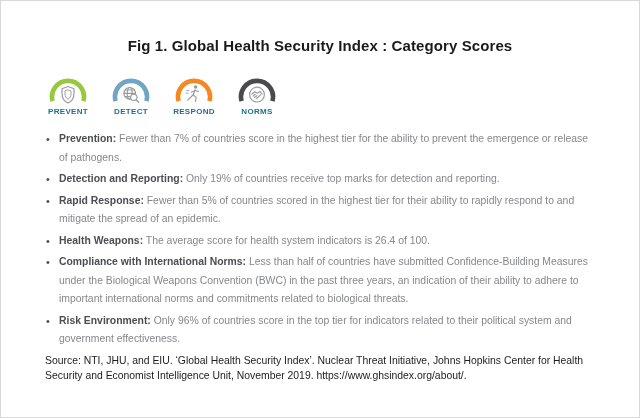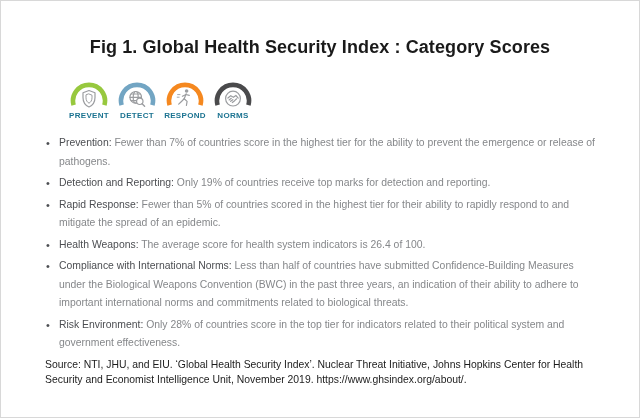--- a/index.html
+++ b/index.html
@@ -11,29 +11,29 @@
   .page {
     width: 640px; height: 418px;
     background: #ffffff;
     border: 1px solid #d8d8d8;
     overflow: hidden;
     position: relative;
   }
   .fig-title {
     margin-top: 36px;
     text-align: center;
-    font-size: 18px;
+    font-size: 15px;
     font-weight: bold;
     color: #1a1a1a;
     letter-spacing: 0.1px;
   }
   .icons-row {
     display: flex;
-    gap: 2px;
-    margin: 24px 0 0 65px;
+    gap: 17px;
+    margin: 24px 0 0 44px;
   }
   .cat {
     width: 46px;
     display: flex;
     flex-direction: column;
     align-items: center;
   }
   .cat svg { display: block; }
   .cat-label {
     margin-top: 1px;
@@ -57,21 +57,21 @@
     margin-bottom: 3px;
   }
   .bullets li::before {
     content: "\2022";
     position: absolute;
     left: 0; top: 0;
     color: #4c4e52;
     font-size: 11px;
   }
   .bullets .term {
-    font-weight: normal;
+    font-weight: bold;
     color: #4c4e52;
   }
   .source {
     margin: 4px 40px 0 44px;
     max-width: 548px;
     font-size: 10.4px;
     line-height: 15.5px;
     color: #1c1c1c;
   }
   .glyph { stroke: #9b9da0; fill: none; stroke-width: 1.2; stroke-linecap: round; stroke-linejoin: round; }
@@ -141,18 +141,18 @@
 
 
   </div>
 
   <ul class="bullets">
     <li><span class="term">Prevention:</span><span class="body"> Fewer than 7% of countries score in the highest tier for the ability to prevent the emergence or release of pathogens.</span></li>
     <li><span class="term">Detection and Reporting:</span><span class="body"> Only 19% of countries receive top marks for detection and reporting.</span></li>
     <li><span class="term">Rapid Response:</span><span class="body"> Fewer than 5% of countries scored in the highest tier for their ability to rapidly respond to and mitigate the spread of an epidemic.</span></li>
     <li><span class="term">Health Weapons:</span><span class="body"> The average score for health system indicators is 26.4 of 100.</span></li>
     <li><span class="term">Compliance with International Norms:</span><span class="body"> Less than half of countries have submitted Confidence-Building Measures under the Biological Weapons Convention (BWC) in the past three years, an indication of their ability to adhere to important international norms and commitments related to biological threats.</span></li>
-    <li><span class="term">Risk Environment:</span><span class="body"> Only 28% of countries score in the top tier for indicators related to their political system and government effectiveness.</span></li>
+    <li><span class="term">Risk Environment:</span><span class="body"> Only 96% of countries score in the top tier for indicators related to their political system and government effectiveness.</span></li>
   </ul>
 
   <p class="source">Source: NTI, JHU, and EIU. ‘Global Health Security Index’. Nuclear Threat Initiative, Johns Hopkins Center for Health Security and Economist Intelligence Unit, November 2019. https://www.ghsindex.org/about/.</p>
 
 </div>
 
 </body></html>

